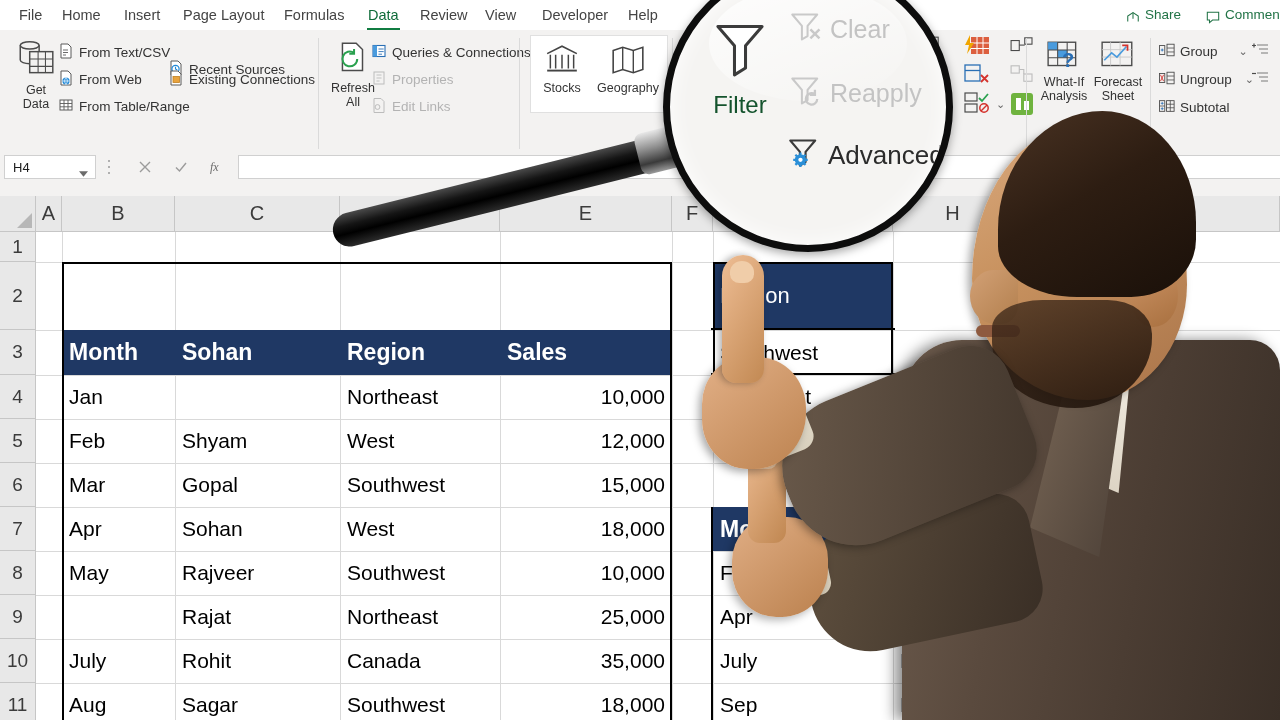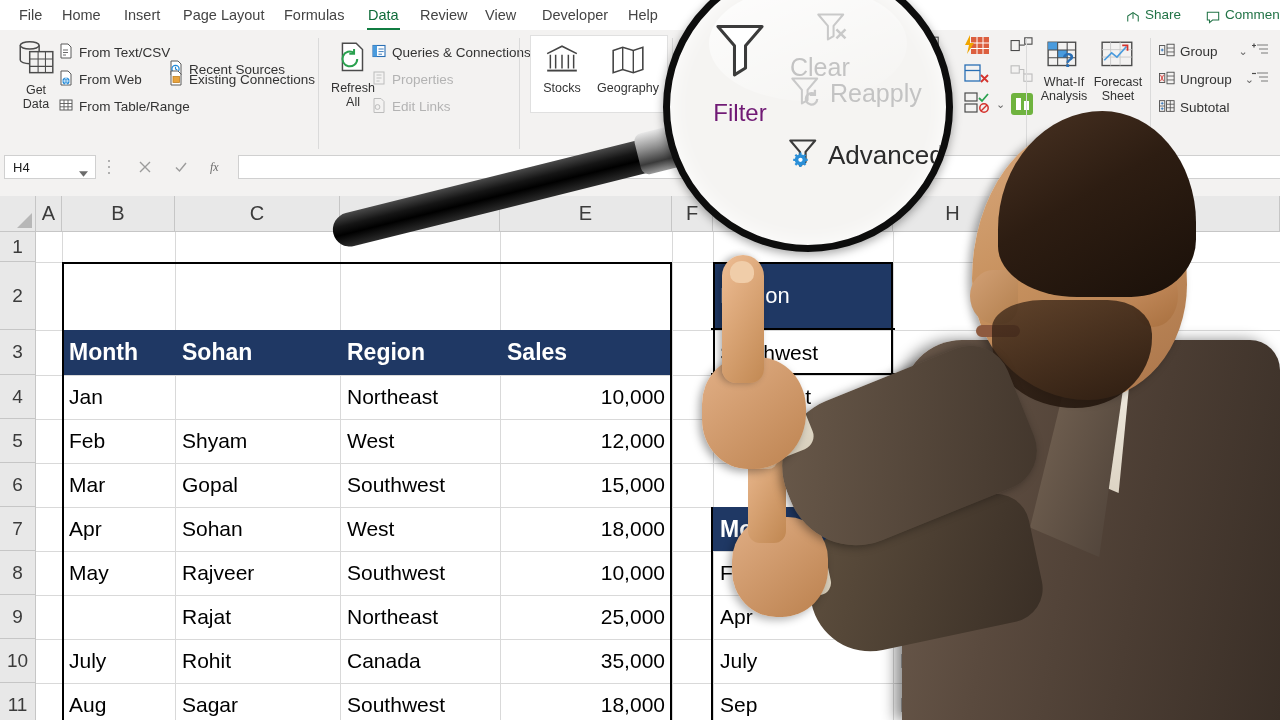--- a/index.html
+++ b/index.html
@@ -705,24 +705,24 @@
   <div id="mag-collar"></div>
   <div id="lens-ring">
     <div id="lens-gloss"></div>
 
     <div style="position:absolute; left:42px; top:52px; display:flex; flex-direction:column; align-items:center;">
       <span>
         <svg viewBox="0 0 40 42" width="56" height="58">
           <path d="M4 4h32l-12 14v16l-8 5V18z" fill="#ffffff" stroke="#3b3b3b" stroke-width="2.2" stroke-linejoin="round"></path>
         </svg>
       </span>
-      <span style="font-size:24px; color:#701a75; margin-top:16px">Filter</span>
-    </div>
-
-    <div style="position:absolute; left:120px; top:42px; display:flex; align-items:flex-end; gap:6px;flex-direction:column;">
+      <span style="font-size:24px; color:#14532d; margin-top:8px">Filter</span>
+    </div>
+
+    <div style="position:absolute; left:120px; top:42px; display:flex; align-items:center; gap:6px;">
       <span>
         <svg viewBox="0 0 30 28" width="34" height="32">
           <path d="M2 3h22l-8.5 10v9l-5 3V13z" fill="none" stroke="#c9c9c9" stroke-width="1.8" stroke-linejoin="round"></path>
           <path d="M18 16l8 8M26 16l-8 8" stroke="#c9c9c9" stroke-width="2.2"></path>
         </svg>
       </span>
       <span style="font-size:25px; color:#c3c3c3">Clear</span>
     </div>
 
     <div style="position:absolute; left:120px; top:106px; display:flex; align-items:center; gap:6px;">

